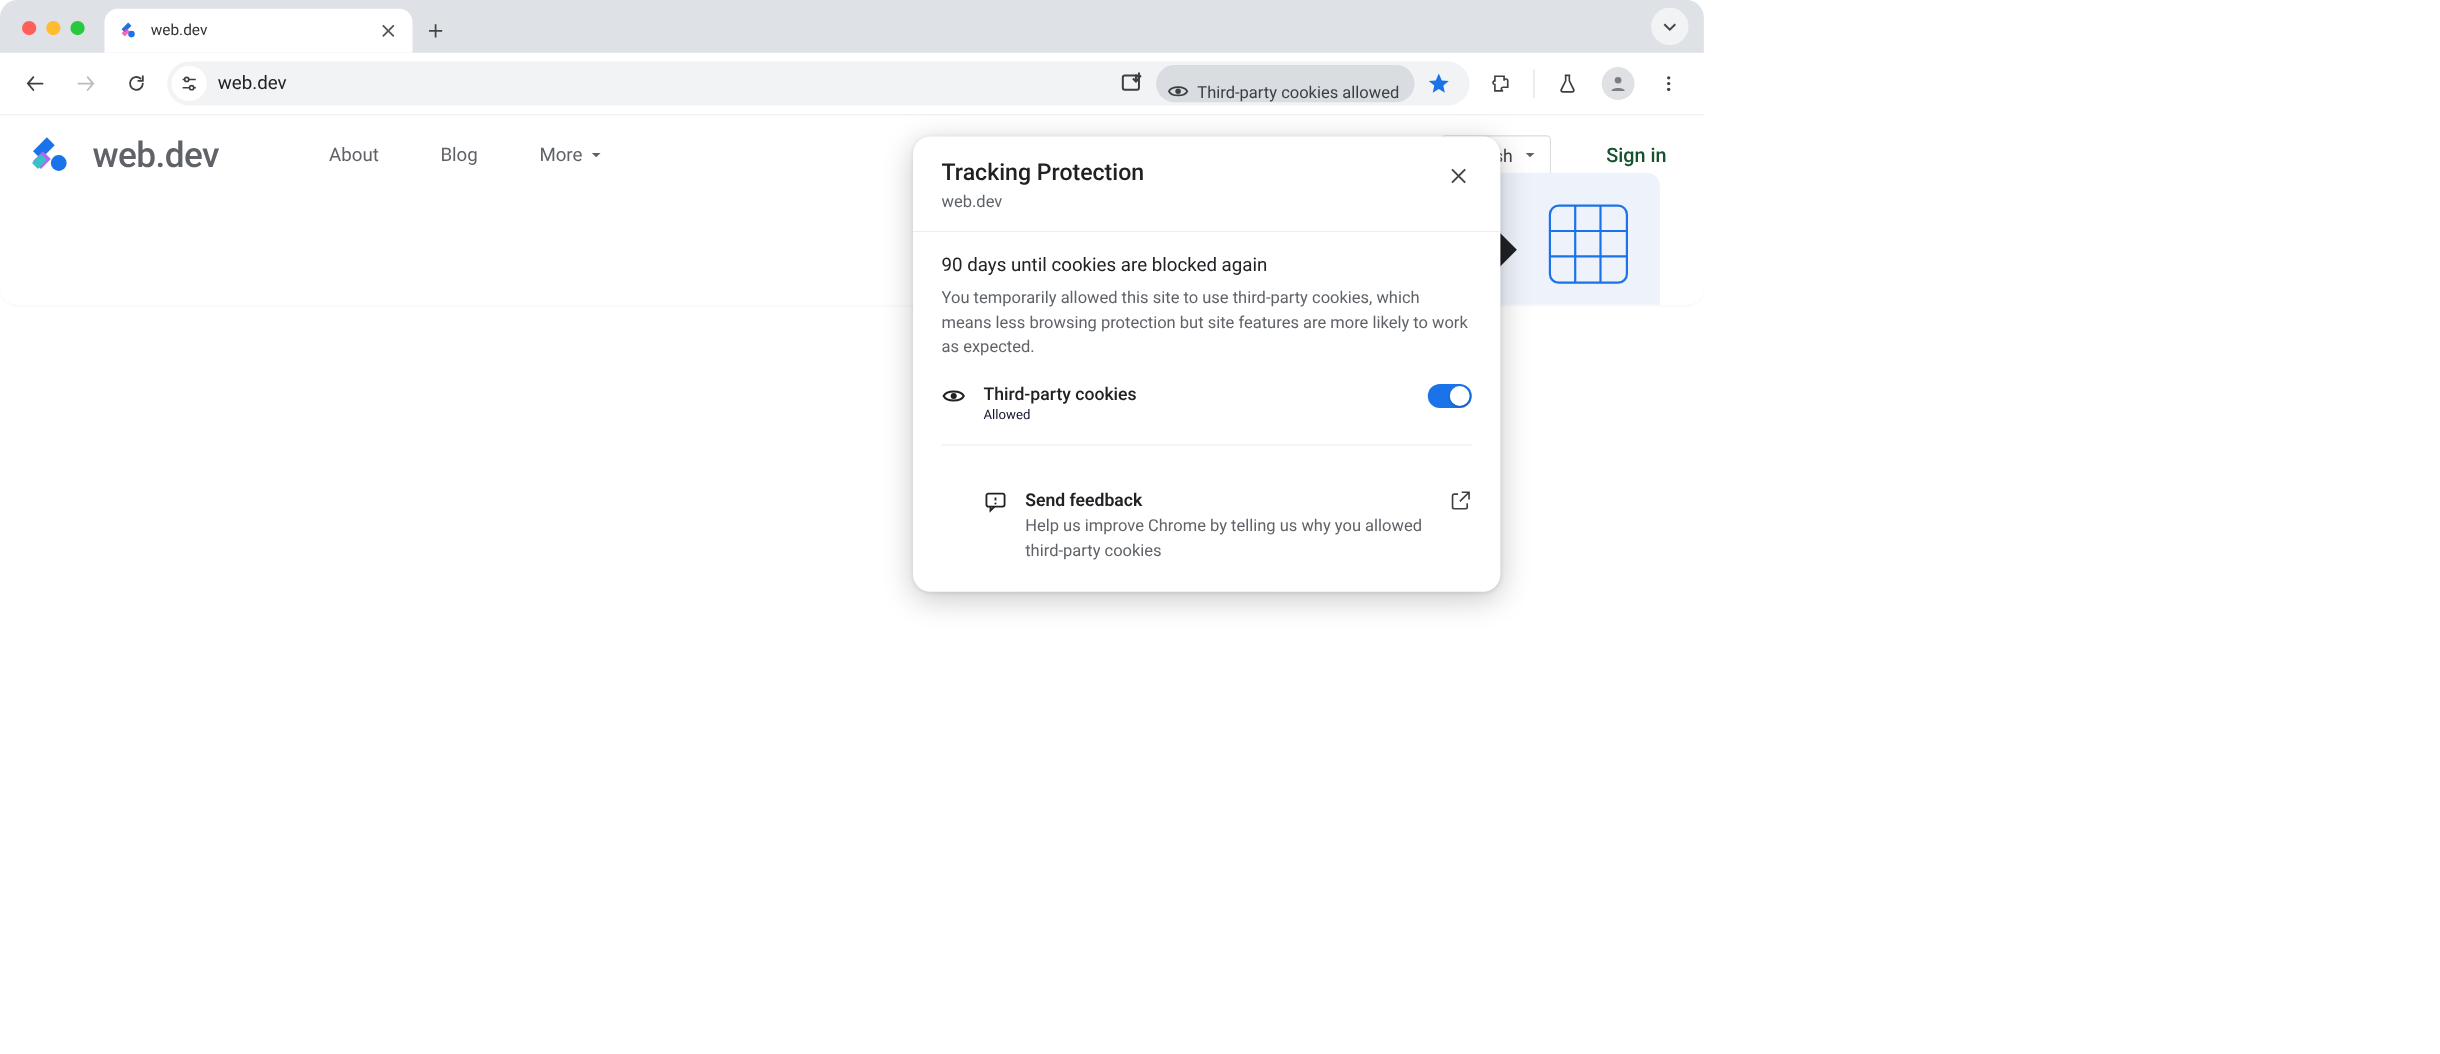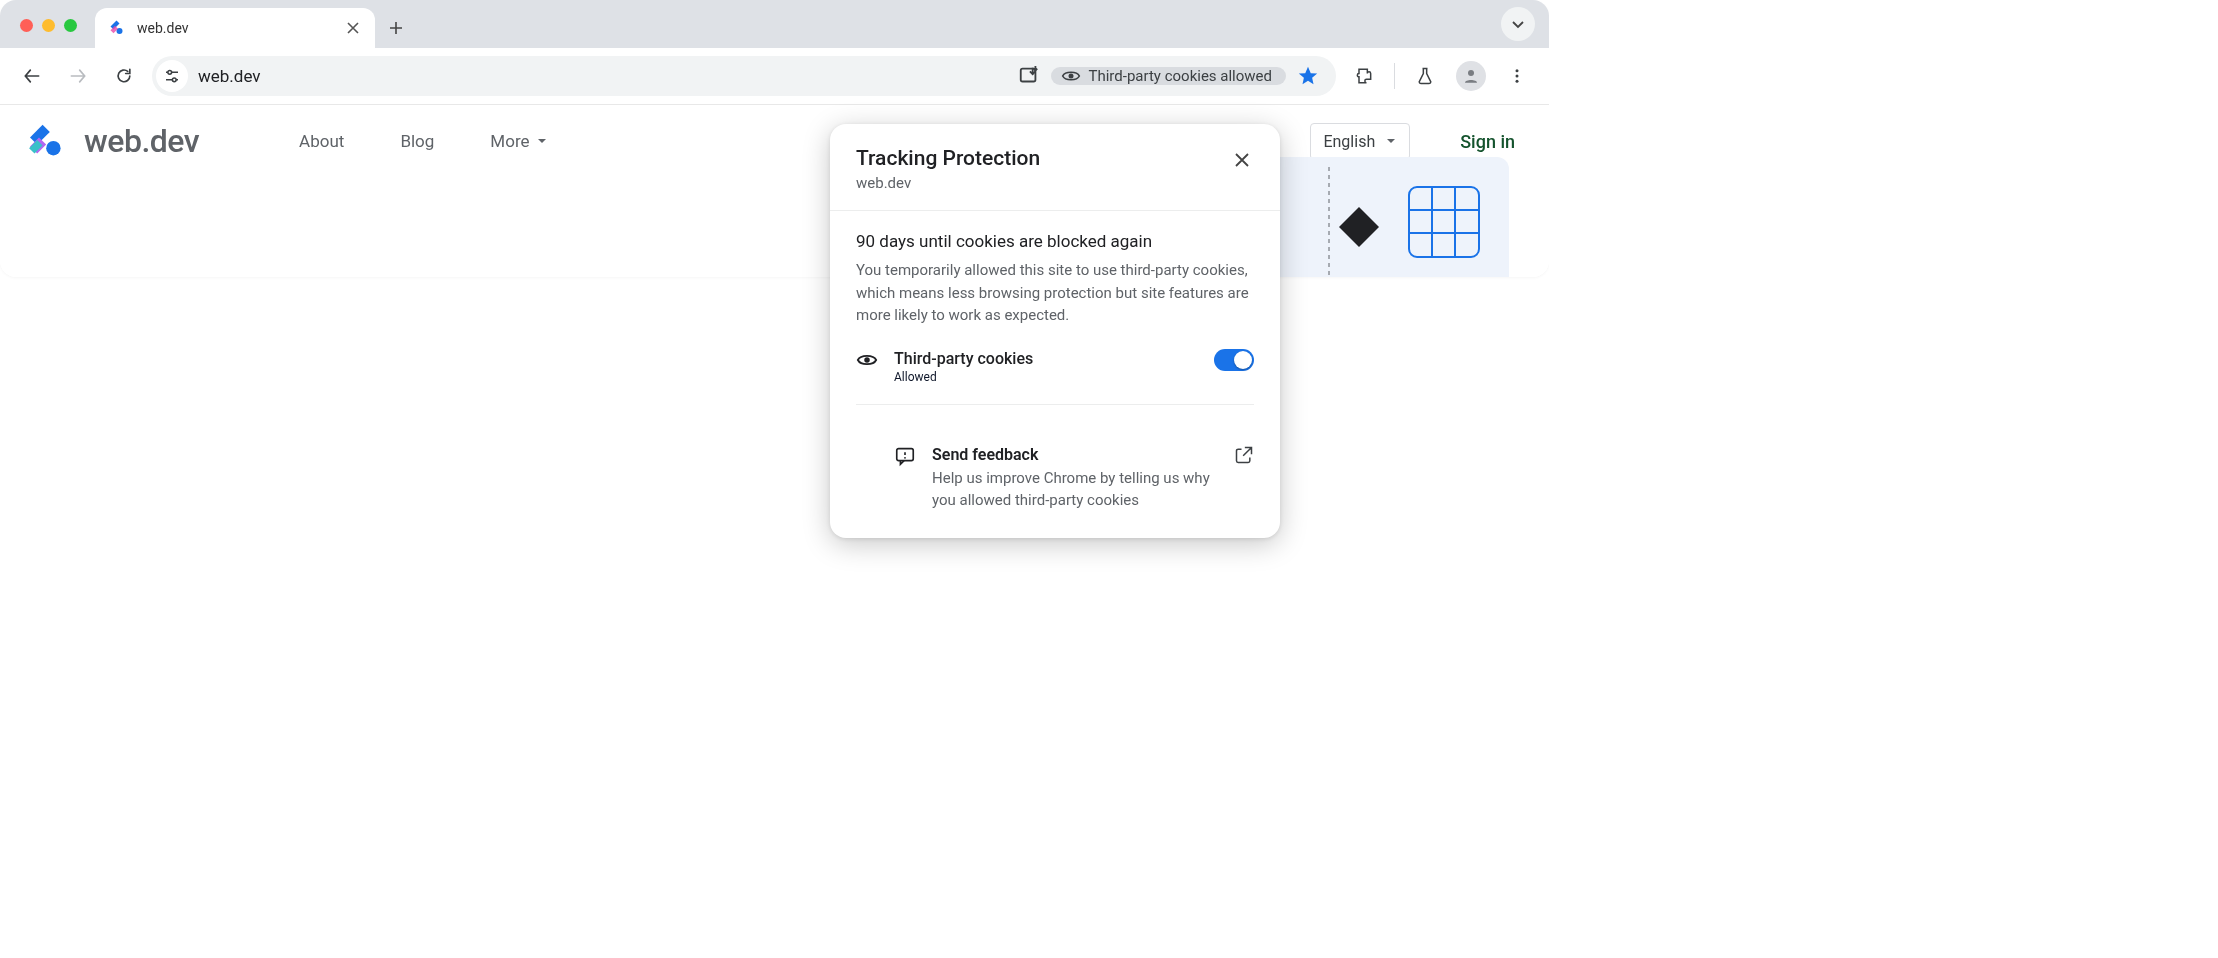--- a/index.html
+++ b/index.html
@@ -78,22 +78,22 @@
     flex: 1; height: 40px; background: #f1f3f4; border-radius: 20px;
     display: flex; align-items: center; padding: 0 10px 0 4px; gap: 4px;
     font-size: 17px; color: #202124;
   }
   .tune-chip {
     width: 32px; height: 32px; border-radius: 50%; background: #fff;
     display: flex; align-items: center; justify-content: center;
   }
   .url-text { margin-left: 6px; flex: 1; }
   .cookie-chip {
-    background: #d9dce0; border-radius: 18px; height: 18px;
-    display: flex; align-items: center; gap: 8px; padding: 0 14px 0 10px;
+    background: #d9dce0; border-radius: 18px; height: 34px;
+    display: flex; align-items: flex-end; gap: 8px; padding: 0 14px 0 10px;
     color: #3c4043; font-size: 15px; cursor: pointer;
   }
   .star-icon { color: #1a73e8; }
   .divider-v { width: 1px; height: 26px; background: #dadce0; margin: 0 2px; }
   .avatar-circle {
     width: 30px; height: 30px; border-radius: 50%; background: #dfe1e5;
     display: flex; align-items: center; justify-content: center;
   }
 
   
@@ -127,21 +127,21 @@
     position: absolute; right: 40px; bottom: -10px; width: 420px; height: 130px;
     background: #eef3fb; border-radius: 12px 12px 0 0;
     display: flex; align-items: center; justify-content: center; gap: 40px;
     overflow: hidden;
   }
 
   
   .popup {
     position: absolute;
     top: 124px; left: 830px;
-    width: 450px;
+    width: 534px;
     background: #fff;
     border-radius: 16px;
     box-shadow: 0 6px 28px rgba(0,0,0,.22), 0 1px 4px rgba(0,0,0,.1);
     padding: 0;
     z-index: 50;
   }
   .popup-header {
     padding: 22px 26px 18px 26px;
     display: flex; align-items: flex-start; justify-content: space-between;
     border-bottom: 1px solid #eceded;

